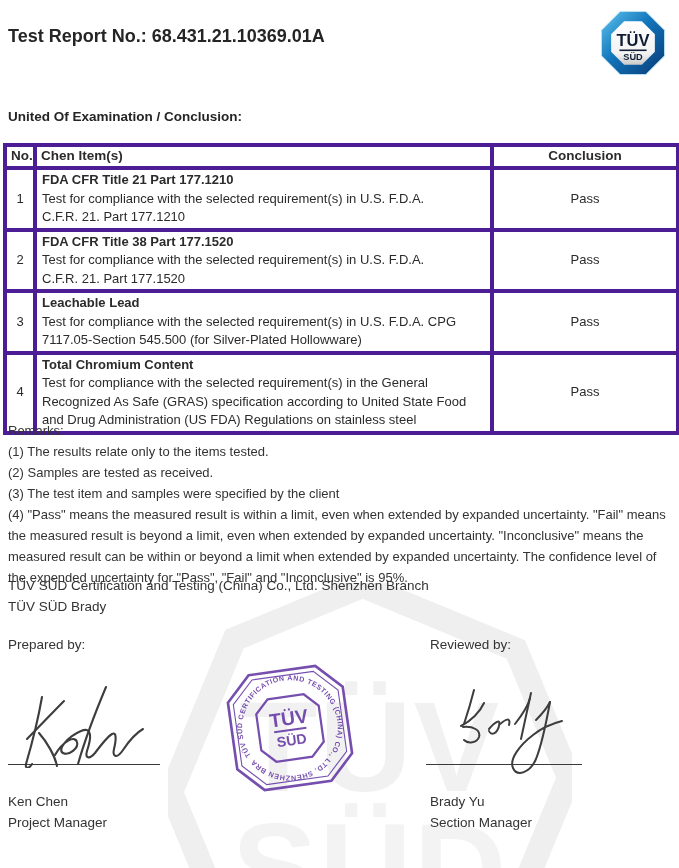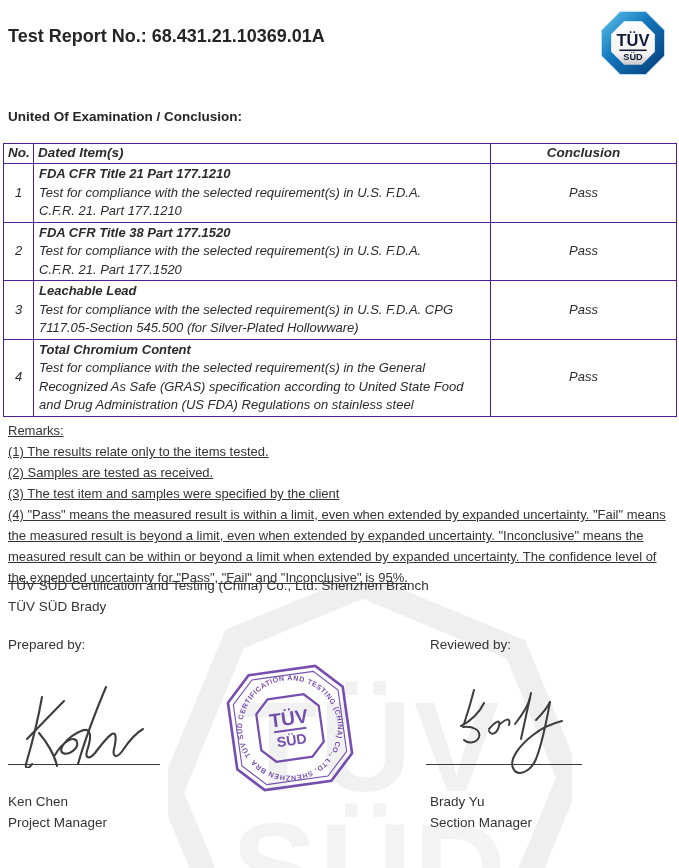--- a/index.html
+++ b/index.html
@@ -11,29 +11,29 @@
   .hdr{position:absolute;left:8px;top:25px;font-weight:bold;font-size:18px;line-height:22px;color:#252525;}
   
   .logo{position:absolute;left:599px;top:9px;width:68px;height:68px;}
   
   .purpose{position:absolute;left:8px;top:109px;font-weight:bold;font-size:13.5px;color:#252525;}
   
   table.items{
     position:absolute;left:3px;top:143px;width:673px;border-collapse:collapse;
     font-size:13px;line-height:18.5px;color:#2b2b2b;table-layout:fixed;
   }
-  table.items th,table.items td{border:1px solid #4c1d95;padding:1px 5px;vertical-align:middle;font-style:italic;}
+  table.items th,table.items td{border:4px solid #4c1d95;padding:1px 5px;vertical-align:middle;}
   table.items th{font-size:13.5px;font-weight:bold;height:19px;padding:0 4px;}
   th.col-no,td.c-no{text-align:center;}
   th.col-item{text-align:left;}
   th.col-conc,td.c-conc{text-align:center;}
   td.c-item .t{font-weight:bold;}
   td.c-item .d{white-space:pre-line;}
   
-  .remarks{position:absolute;left:8px;top:420px;width:664px;font-size:13px;line-height:21px;color:#333;text-decoration:underline;}
+  .remarks{position:absolute;left:8px;top:420px;width:664px;font-size:13px;line-height:21px;color:#333;}
   .remarks div{margin:0;}
   
   .company{position:absolute;left:8px;top:576px;font-size:13.5px;line-height:20.5px;color:#333;}
   
   .lbl{position:absolute;font-size:13.5px;color:#333;}
   .sig-line{position:absolute;border-top:1.5px solid #3a3a3a;height:0;}
   .sig{position:absolute;}
   .who{position:absolute;font-size:13.5px;line-height:20.5px;color:#333;}
   
   .stamp{position:absolute;left:229px;top:667px;width:122px;height:122px;transform:rotate(-8deg);opacity:.92;z-index:3;}
@@ -84,21 +84,21 @@
 
     <table class="items">
       <colgroup>
           <col style="width:30px">
           <col style="width:457px">
           <col style="width:186px">
         </colgroup>
       <thead>
         <tr>
           <th class="col-no">No.</th>
-          <th class="col-item">Dated Item(s)</th>
+          <th class="col-item">Chen Item(s)</th>
           <th class="col-conc">Conclusion</th>
         </tr>
       </thead>
       <tbody>
         <tr>
           <td class="c-no">1</td>
           <td class="c-item">
             <div class="t">FDA CFR Title 21 Part 177.1210</div>
             <div class="d">Test for compliance with the selected requirement(s) in U.S. F.D.A.
 C.F.R. 21.  Part 177.1210</div>

